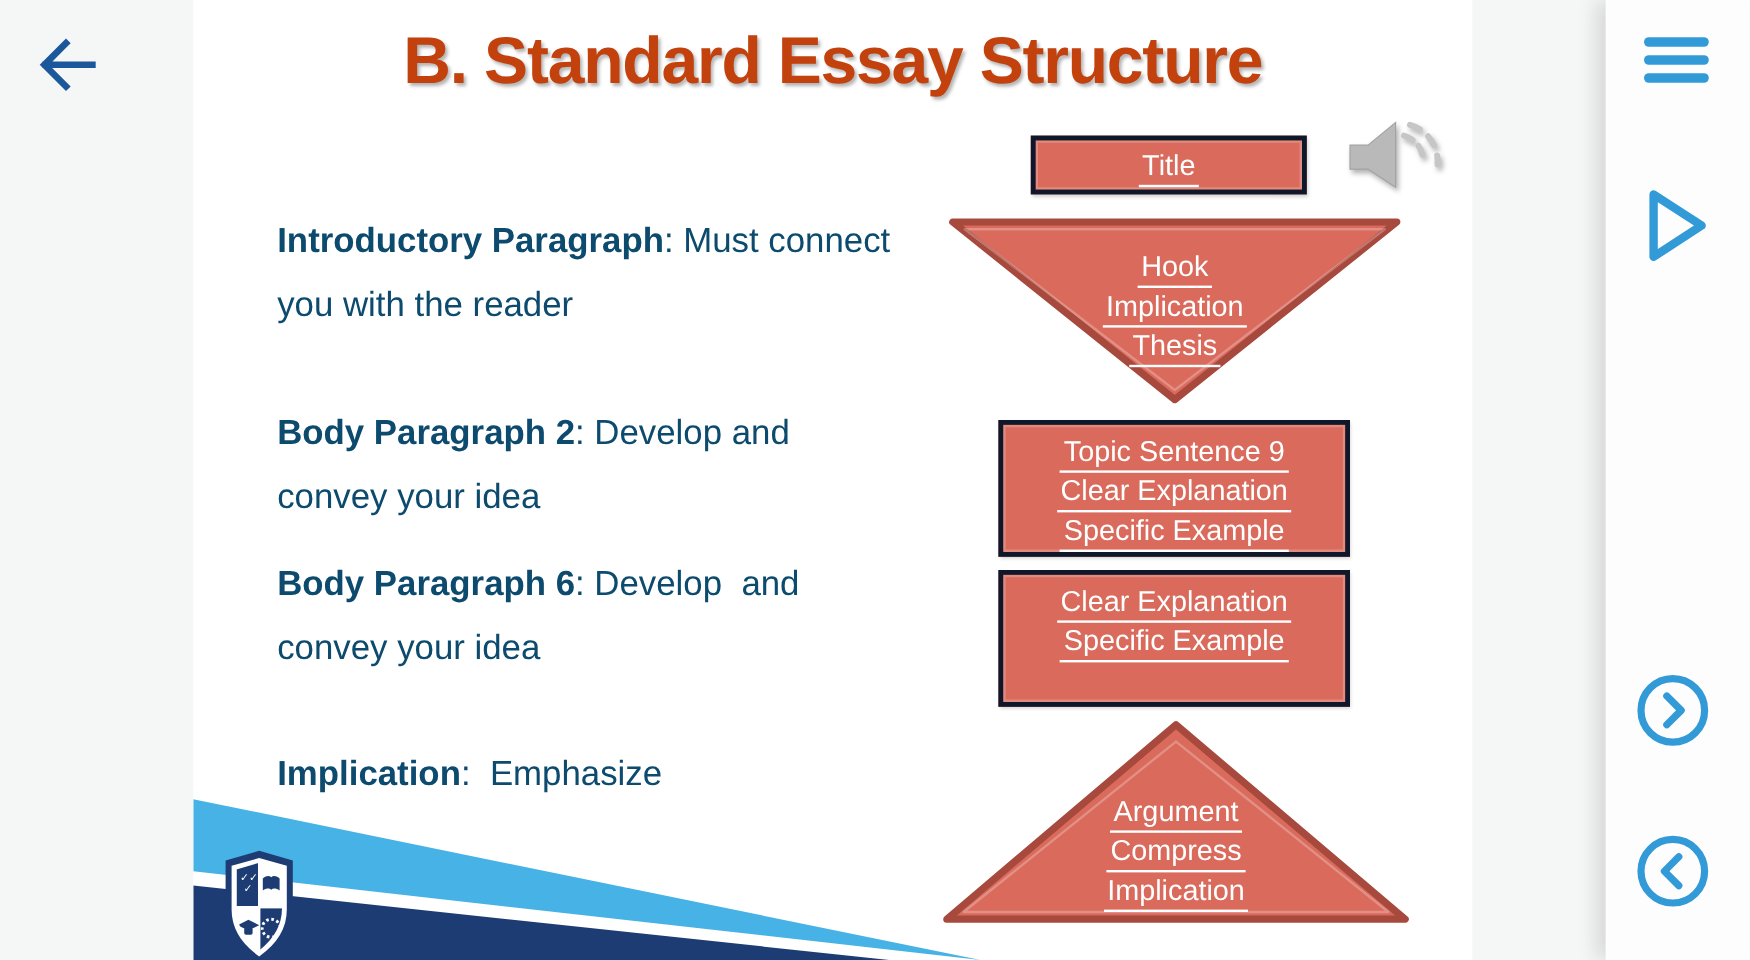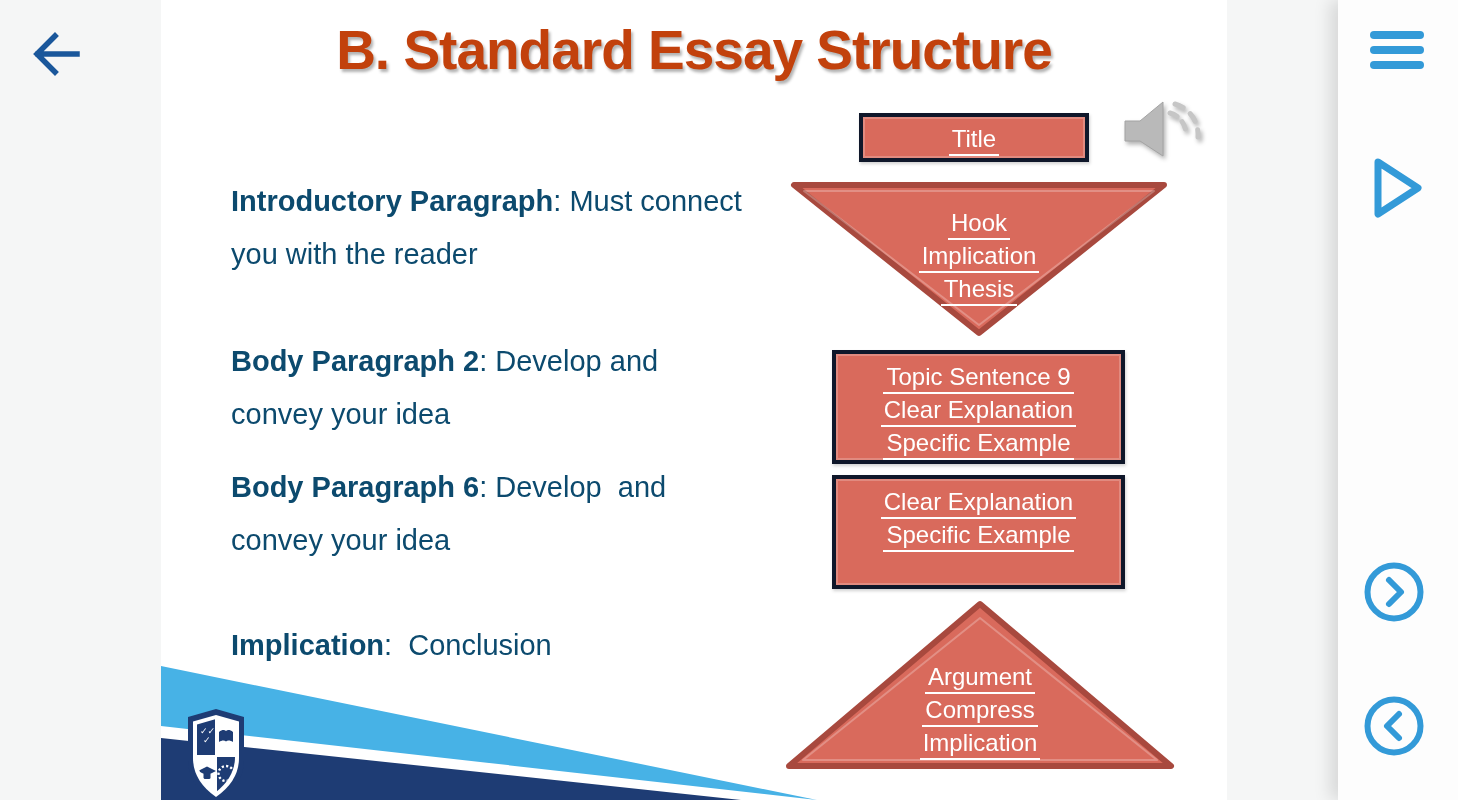--- a/index.html
+++ b/index.html
@@ -99,21 +99,21 @@
     </svg>
   </button>
 
   <section class="slide">
 
     <h1 class="slide-title">B. Standard Essay Structure</h1>
 
     <p class="bullet b1"><span class="bl">Introductory Paragraph</span><span class="br">: Must connect you with the reader</span></p>
     <p class="bullet b2"><span class="bl">Body Paragraph 2</span><span class="br">: Develop and convey your idea</span></p>
     <p class="bullet b3"><span class="bl">Body Paragraph 6</span><span class="br">: Develop  and convey your idea</span></p>
-    <p class="bullet b4"><span class="bl">Implication</span><span class="br">:  Conclusion</span></p>
+    <p class="bullet b4"><span class="bl">Implication</span><span class="br">:  Emphasize</span></p>
 
     <div class="shape-box title-box">
       <div class="ln"><span class="ul">Title</span></div>
     </div>
 
     <div class="speaker">
       <svg width="80" height="66" viewBox="0 0 80 66">
         <path d="M2 25 H17 L40 6 V60 L17 45 H2 Z" fill="#b9b9b9" stroke="#a3a3a3" stroke-width="1"></path>
         <path d="M47 17 A22 22 0 0 1 63 38" fill="none" stroke="#c6c6c6" stroke-width="5" stroke-linecap="round" stroke-dasharray="8 7"></path>
         <path d="M52 8 A32 32 0 0 1 75 41" fill="none" stroke="#c6c6c6" stroke-width="5" stroke-linecap="round" stroke-dasharray="9 9"></path>

